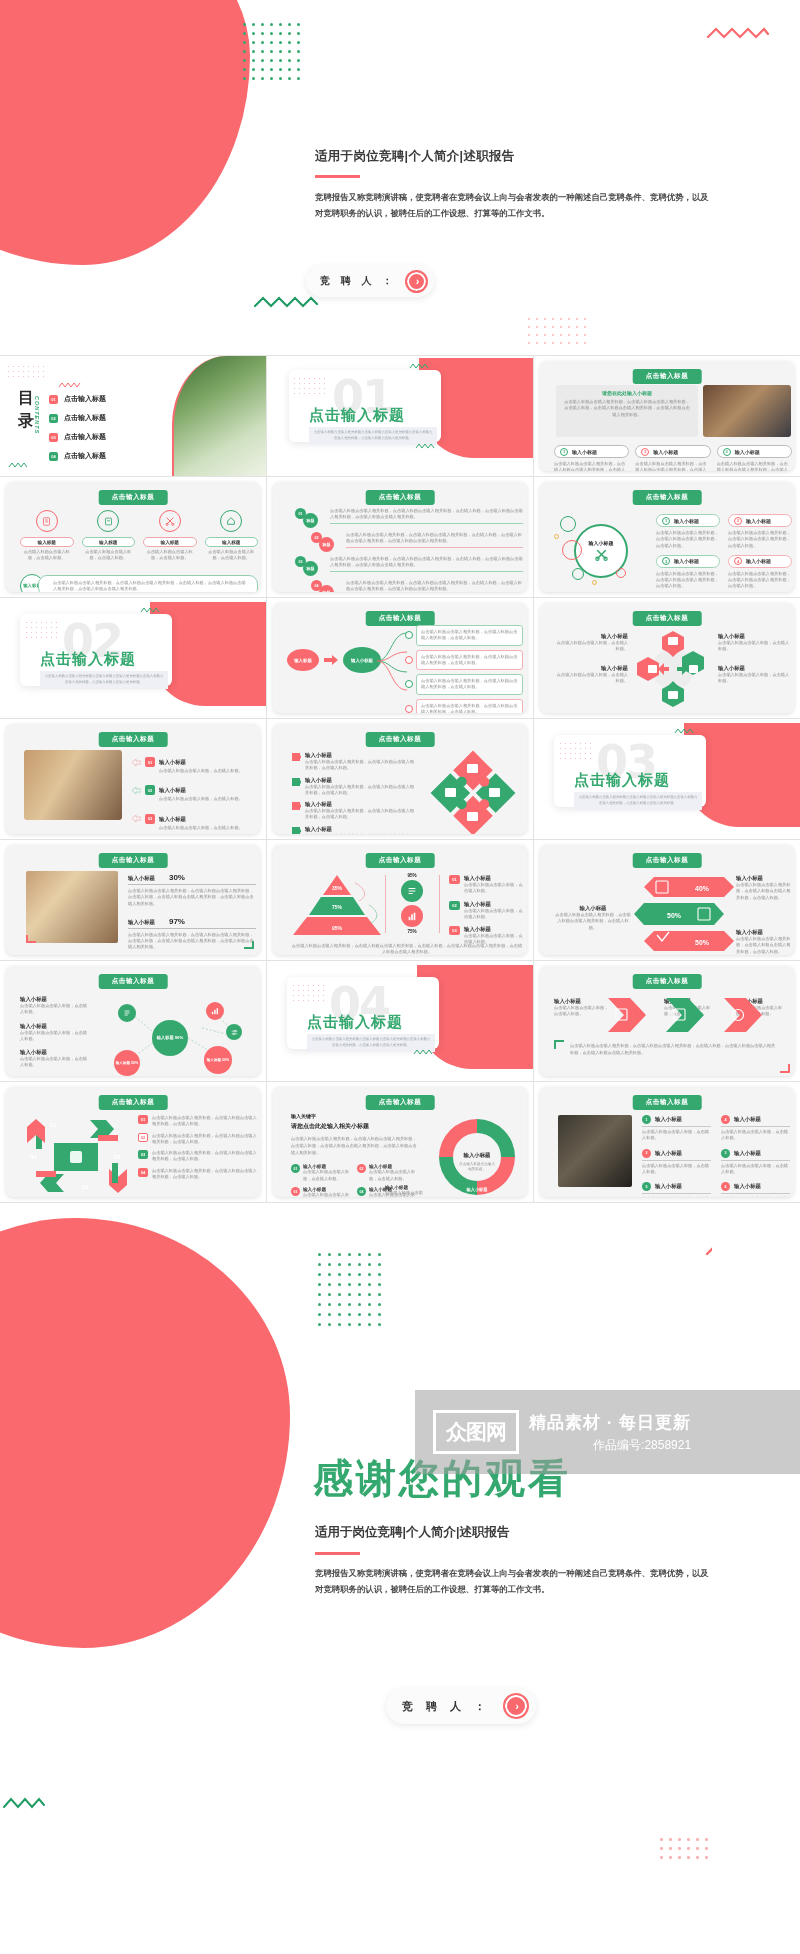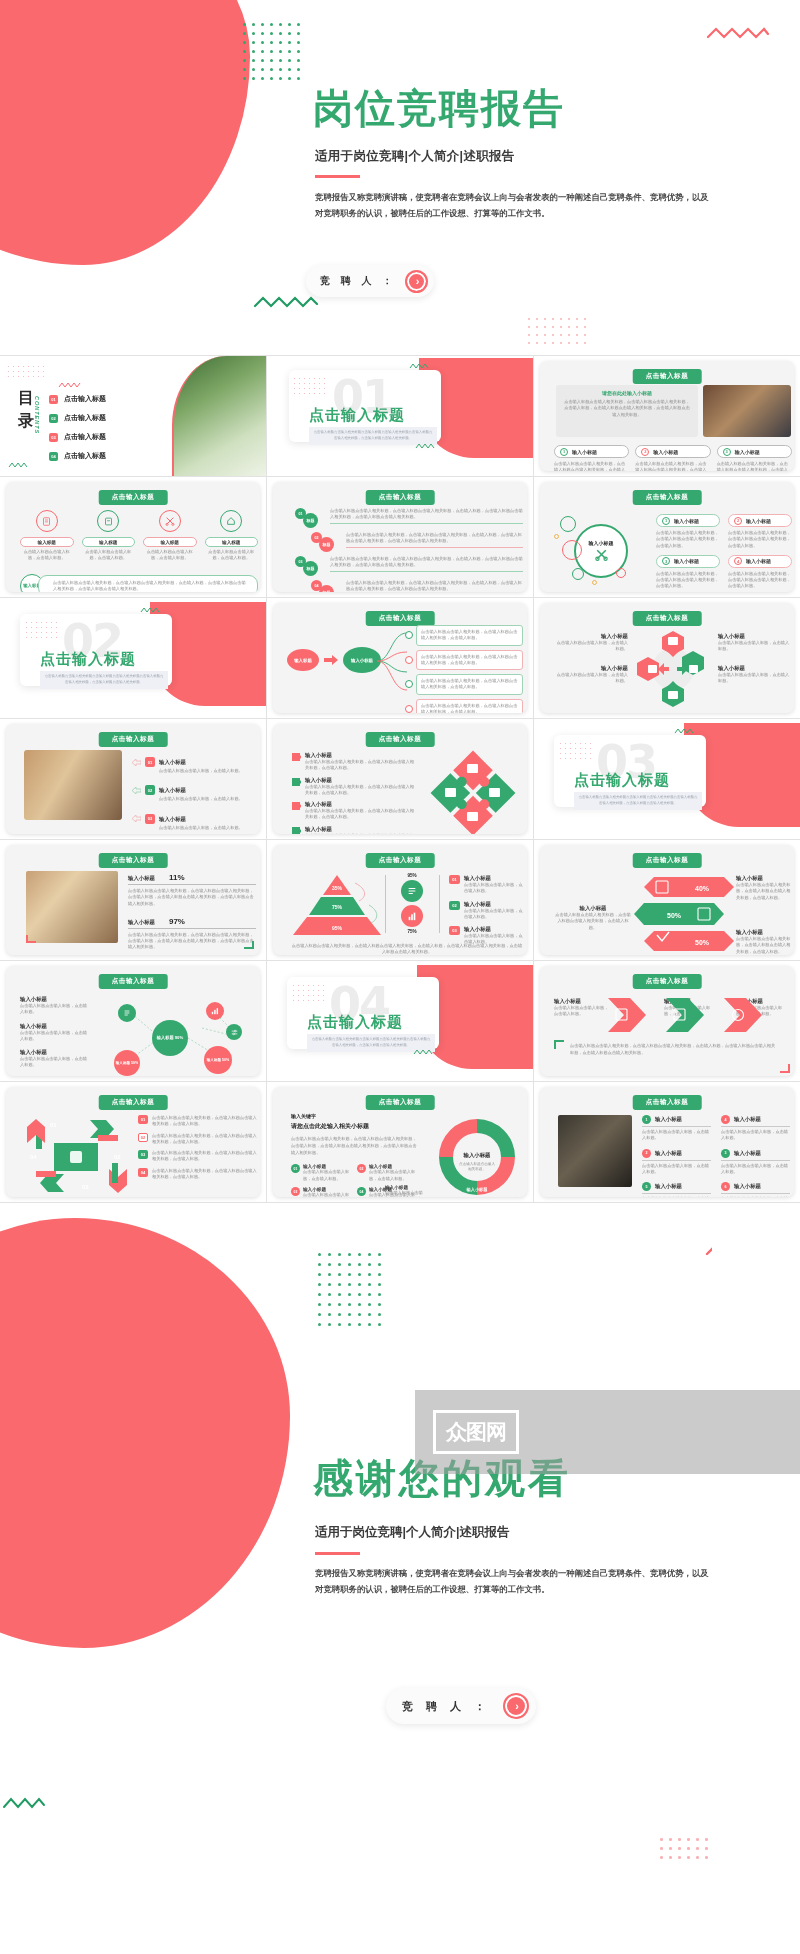--- a/index.html
+++ b/index.html
@@ -228,21 +228,20 @@
     <i style="width:2.4px;height:2.4px;background:#f9b3b6"></i>
       <i style="width:2.4px;height:2.4px;background:#f9b3b6"></i>
       <i style="width:2.4px;height:2.4px;background:#f9b3b6"></i>
       <i style="width:2.4px;height:2.4px;background:#f9b3b6"></i>
       <i style="width:2.4px;height:2.4px;background:#f9b3b6"></i>
       <i style="width:2.4px;height:2.4px;background:#f9b3b6"></i>
       <i style="width:2.4px;height:2.4px;background:#f9b3b6"></i>
       <i style="width:2.4px;height:2.4px;background:#f9b3b6"></i>
   </div>
 
-  <div class="cover-title">岗位竞聘报告</div>
   <div class="cover-sub">适用于岗位竞聘|个人简介|述职报告</div>
   <div class="cover-rule"></div>
   <div class="cover-body">竞聘报告又称竞聘演讲稿，使竞聘者在竞聘会议上向与会者发表的一种阐述自己竞聘条件、竞聘优势，以及对竞聘职务的认识，被聘任后的工作设想、打算等的工作文书。</div>
 
   <div class="pill">
     <div class="pill-label">竞 聘 人 ：</div>
     <div class="pill-arrow">
         <span>›</span>
       </div>
   </div>
@@ -817,21 +816,21 @@
   </div>
 
   <div class="cell" style="left:0;top:485px;width:266px;height:120px;">
     <div class="card">
       <div class="ctitle">点击输入标题</div>
       <div class="photo meet" style="left:20px;top:26px;width:92px;height:72px;border-radius:2px"></div>
       <div style="position:absolute;left:122px;top:28px;width:128px">
         <div style="margin-bottom:10px">
           <div style="display:flex;align-items:baseline;gap:14px;border-bottom:.8px solid #bdbdbd;padding-bottom:2px">
             <span class="mini-h">输入小标题</span>
-            <span style="font-size:8px;font-weight:bold;color:#2b2b2b">11%</span>
+            <span style="font-size:8px;font-weight:bold;color:#2b2b2b">30%</span>
           </div>
           <div class="mini" style="margin-top:3px">点击输入标题点击输入相关标题，点击输入标题点击输入相关标题，点击输入标题，点击输入标题点击输入相关标题，点击输入标题点击输入相关标题。</div>
         </div>
         <div>
           <div style="display:flex;align-items:baseline;gap:14px;border-bottom:.8px solid #bdbdbd;padding-bottom:2px">
             <span class="mini-h">输入小标题</span>
             <span style="font-size:8px;font-weight:bold;color:#2b2b2b">97%</span>
           </div>
           <div class="mini" style="margin-top:3px">点击输入标题点击输入相关标题，点击输入标题点击输入相关标题，点击输入标题，点击输入标题点击输入相关标题，点击输入标题点击输入相关标题。</div>
         </div>
@@ -1322,13 +1321,17 @@
     <div class="pill-arrow">
         <span>›</span>
       </div>
   </div>
 </div>
 
 <div class="watermark">
   <div class="wm-logo">
     <span>众图网</span>
   </div>
+  <div class="wm-right">
+    <div class="wm-tag">精品素材 · 每日更新</div>
+    <div class="wm-no">作品编号:2858921</div>
+  </div>
 </div>
 
 </body></html>

